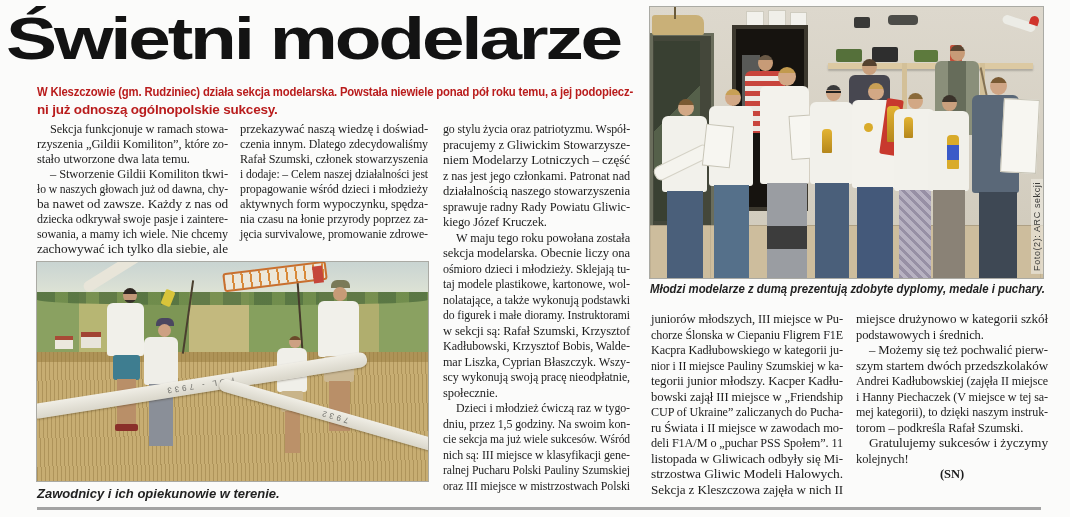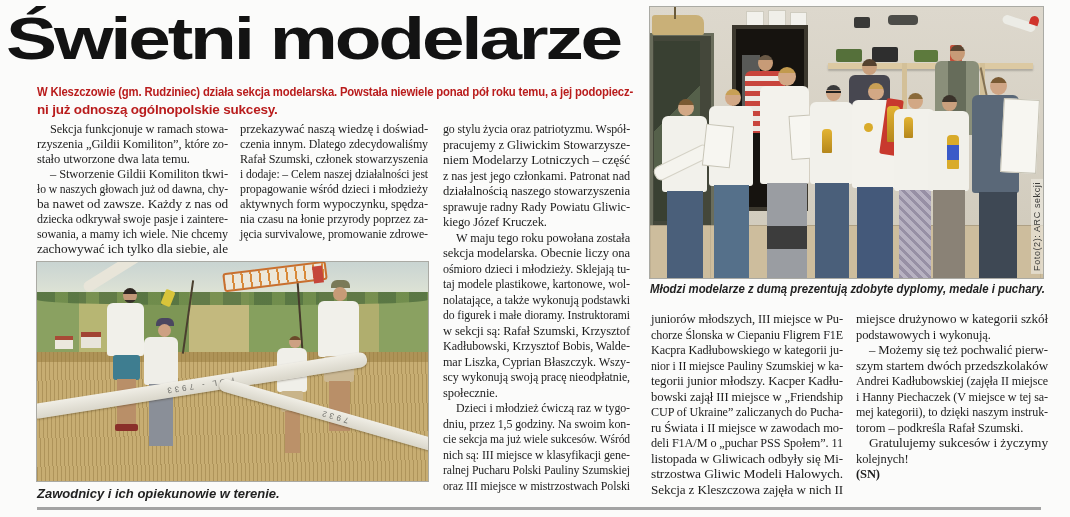--- a/index.html
+++ b/index.html
@@ -3,21 +3,21 @@
 <meta charset="utf-8">
 <style>
   html,body{margin:0;padding:0;background:#e8e8e6;}
   #page{position:relative;width:1070px;height:517px;background:#fbfbfa;overflow:hidden;
         font-family:"Liberation Serif",serif;color:#1d1d1d;margin:0 auto;}
   
   .col{position:absolute;}
   .line{white-space:nowrap;height:var(--lh,16px);line-height:var(--lh,16px);overflow:visible;}
   .line>span{display:inline-block;transform-origin:0 70%;white-space:nowrap;}
   .ji,.li{padding-left:13px;}
-  .r{text-align:left;}
+  .r{text-align:center;}
   .r>span{transform-origin:100% 70%;}
   .b>span{font-weight:bold;}
   .bodytxt{font-size:12.5px;letter-spacing:-0.1px;}
   .hl{font-family:"Liberation Sans",sans-serif;font-weight:bold;font-size:60px;
       letter-spacing:-2.5px;--lh:74px;color:#131313;}
   .lede{font-family:"Liberation Sans",sans-serif;font-weight:bold;font-size:13.5px;
         letter-spacing:-0.2px;--lh:18px;color:#b91c1c;}
   .cap{font-family:"Liberation Sans",sans-serif;font-weight:bold;font-style:italic;
        font-size:13px;--lh:16px;color:#222;}
   
@@ -105,21 +105,21 @@
       <div class="line j"><span style="transform: scaleX(1.0092);">bowski zajął III miejsce w „Friendship</span></div>
       <div class="line j"><span style="transform: scaleX(0.9687);">CUP of Ukraine” zaliczanych do Pucha-</span></div>
       <div class="line j"><span style="transform: scaleX(1.0015); text-align: right;">ru Świata i II miejsce w zawodach mo-</span></div>
       <div class="line j"><span style="transform: scaleX(0.9782);">deli F1A/M o „puchar PSS Społem”. 11</span></div>
       <div class="line j"><span style="transform: scaleX(1.0383);">listopada w Gliwicach odbyły się Mi-</span></div>
       <div class="line j"><span style="transform: scaleX(1.0791);">strzostwa Gliwic Modeli Halowych.</span></div>
       <div class="line j"><span style="transform: scaleX(1.0525);">Sekcja z Kleszczowa zajęła w nich II</span></div>
     </div>
   <div class="col bodytxt" style="left:856px;top:312px;width:192px;--lh:15.5px">
       <div class="line j"><span style="transform: scaleX(1.0477);">miejsce drużynowo w kategorii szkół</span></div>
-      <div class="line l"><span>podstawowych i wykonują.</span></div>
+      <div class="line l"><span>podstawowych i średnich.</span></div>
       <div class="line ji"><span style="transform: scaleX(1.0201);">– Możemy się też pochwalić pierw-</span></div>
       <div class="line j"><span style="transform: scaleX(1.0445);">szym startem dwóch przedszkolaków</span></div>
       <div class="line j"><span style="transform: scaleX(0.9657);">Andrei Kadłubowskiej (zajęła II miejsce</span></div>
       <div class="line j"><span style="transform: scaleX(0.9686);">i Hanny Piechaczek (V miejsce w tej sa-</span></div>
       <div class="line j"><span style="transform: scaleX(0.9632);">mej kategorii), to dzięki naszym instruk-</span></div>
       <div class="line l"><span>torom – podkreśla Rafał Szumski.</span></div>
       <div class="line ji"><span style="transform: scaleX(1.0735);">Gratulujemy sukcesów i życzymy</span></div>
       <div class="line l"><span>kolejnych!</span></div>
       <div class="line r b"><span>(SN)</span></div>
     </div>

